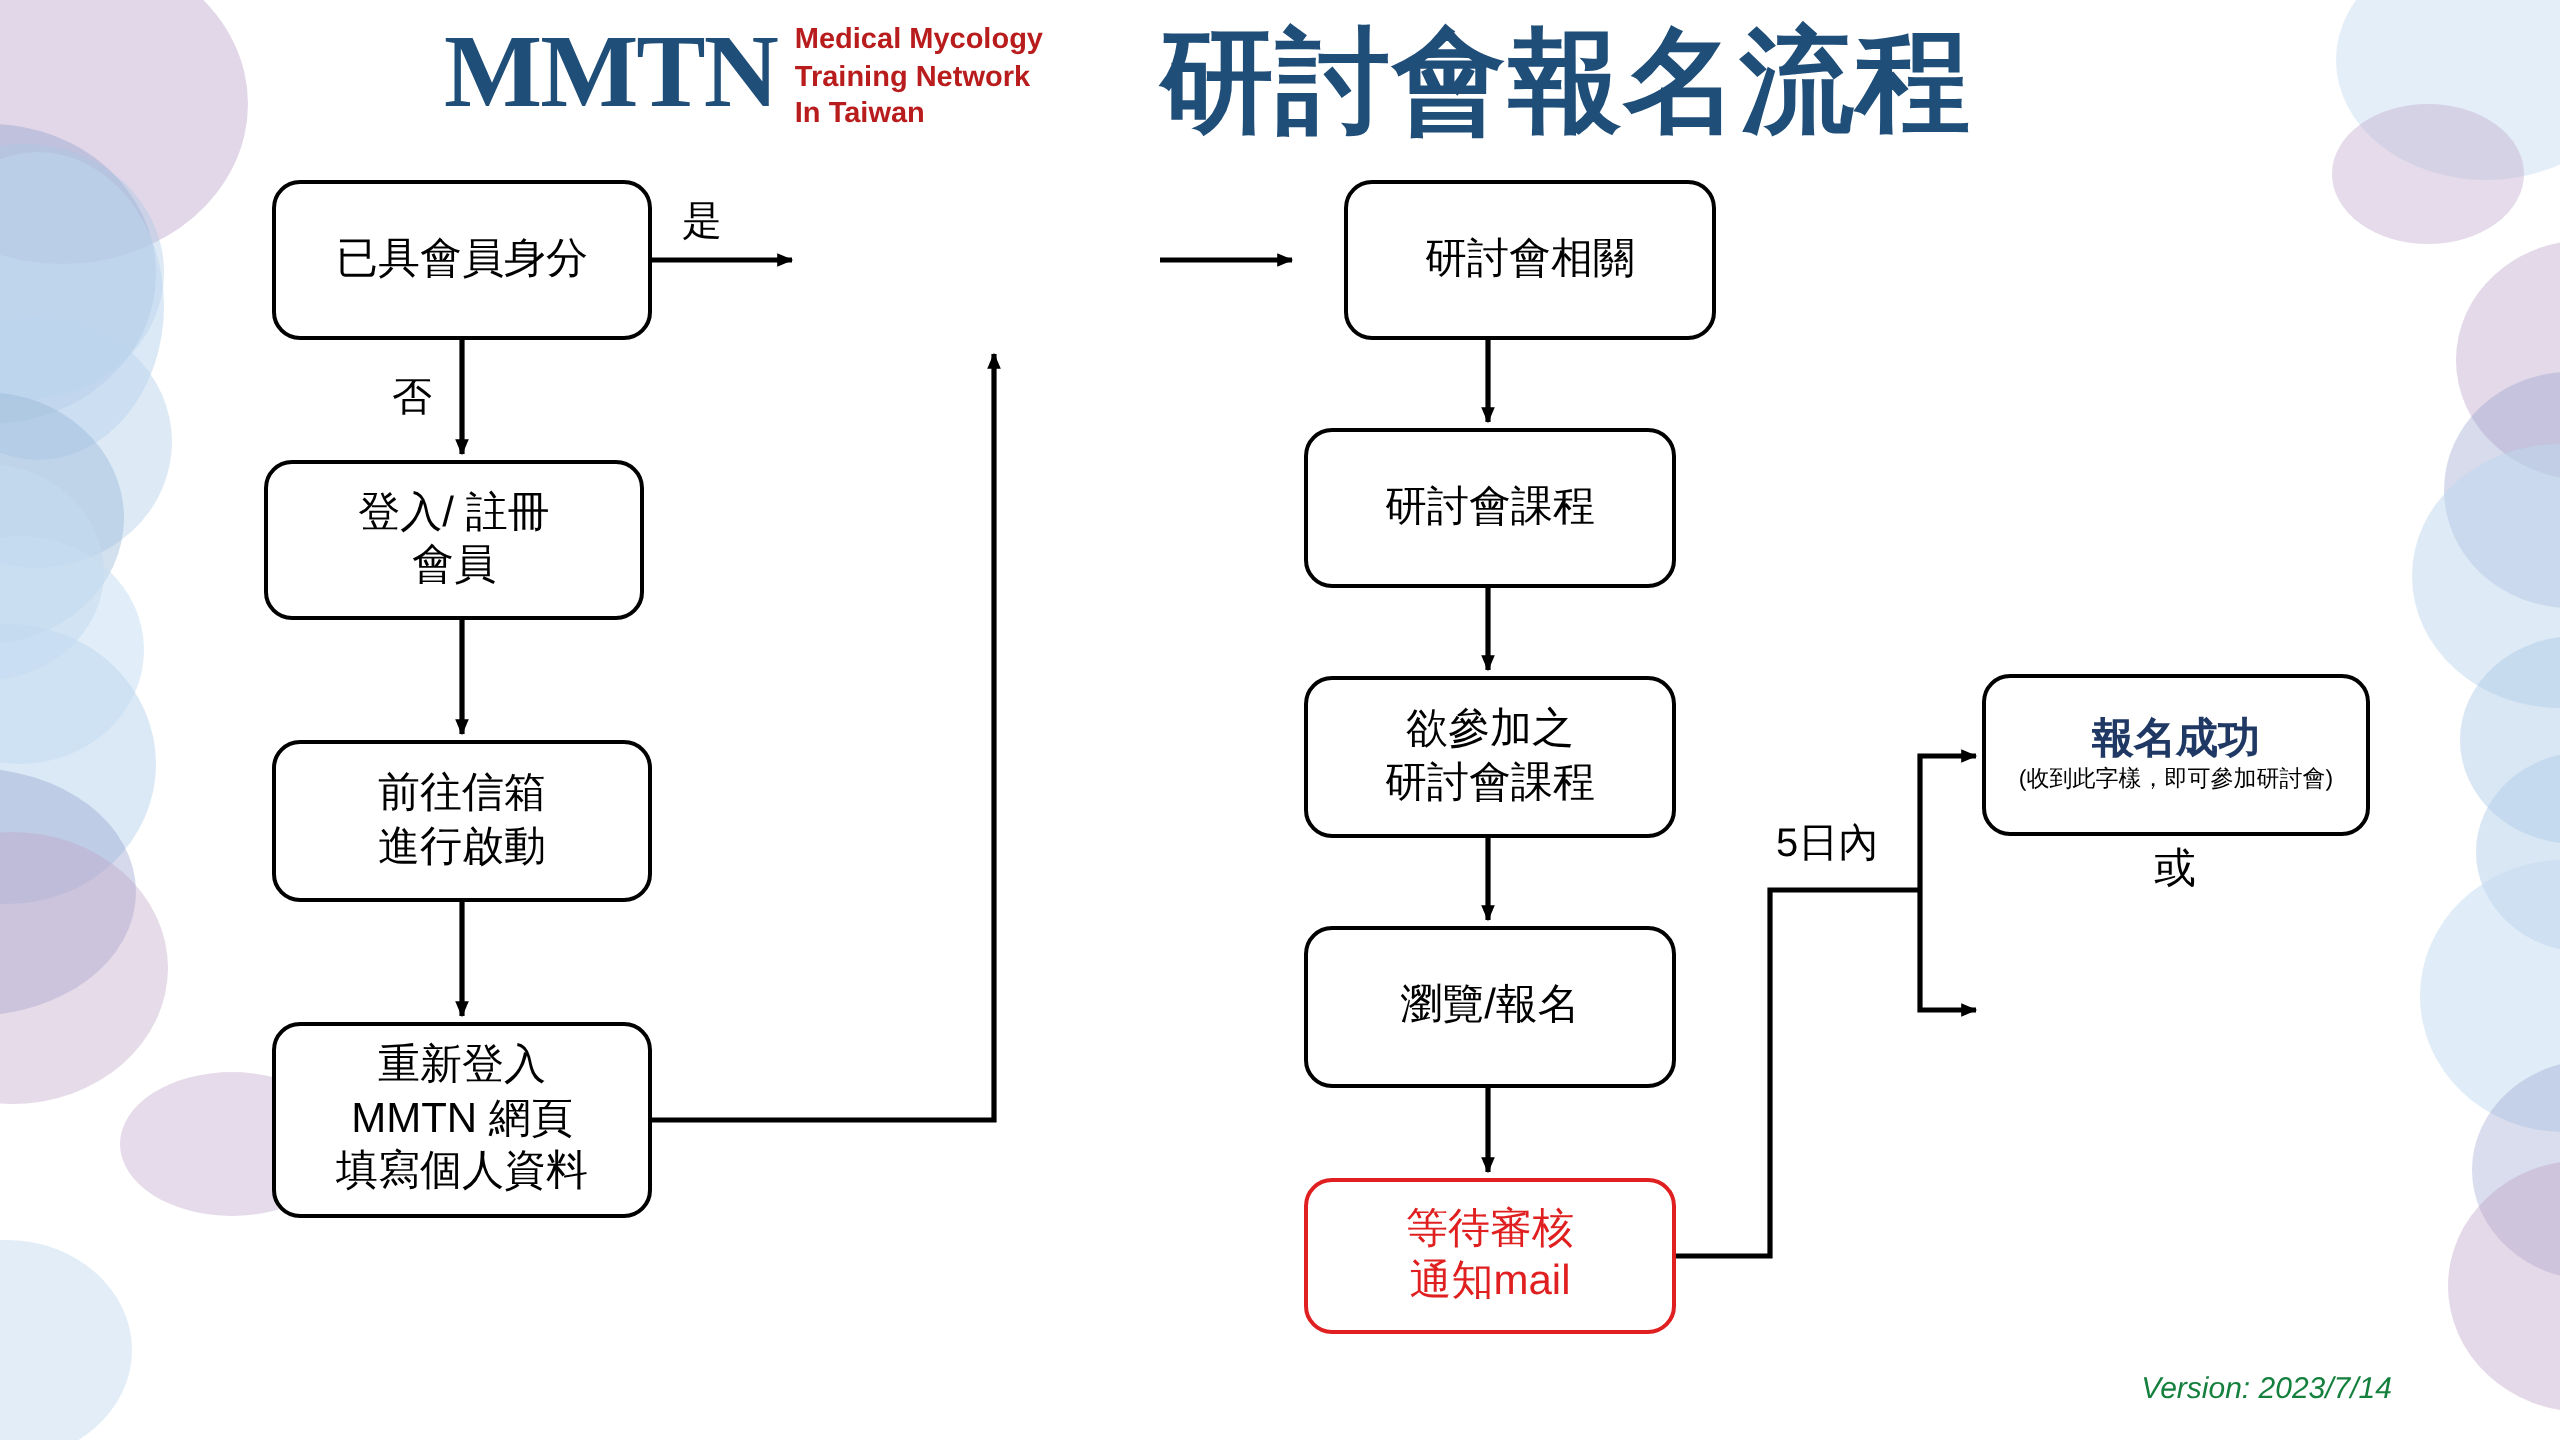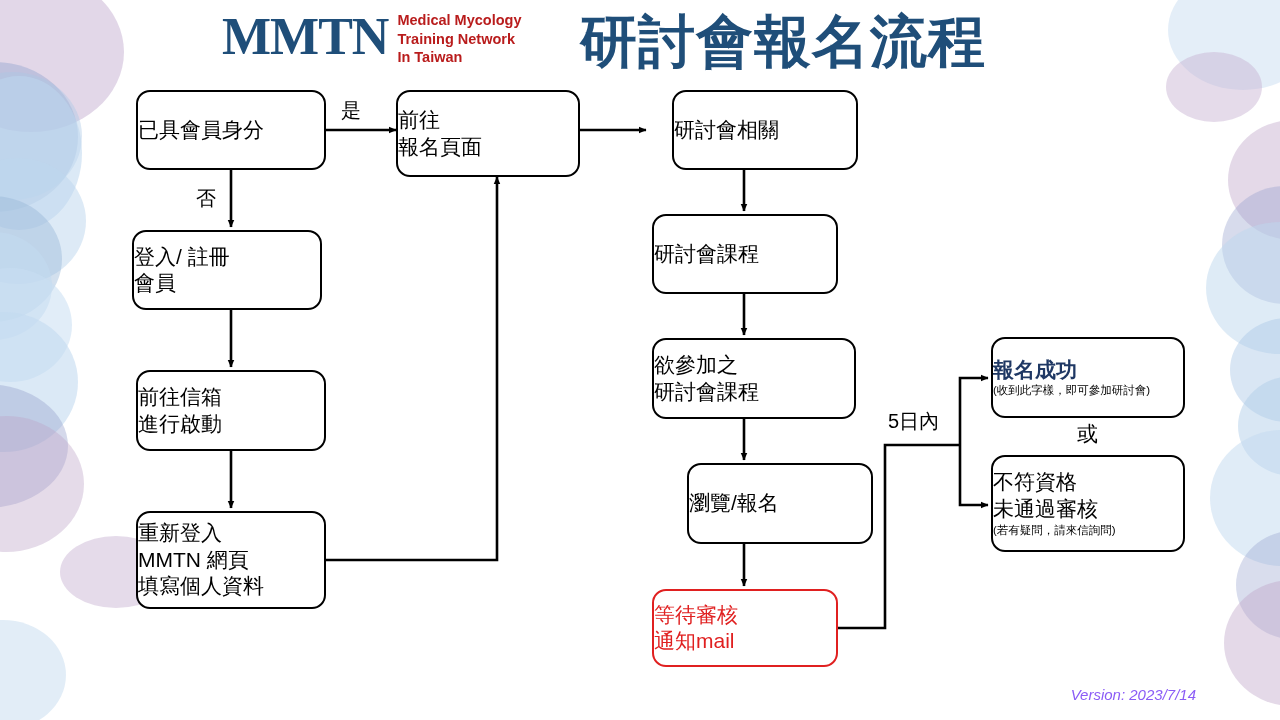--- a/index.html
+++ b/index.html
@@ -68,21 +68,21 @@
 
   
   .node {
     position: absolute;
     box-sizing: border-box;
     border: 2.5px solid #000000;
     border-radius: 14px;
     background: #ffffff;
     display: flex;
     flex-direction: column;
-    align-items: flex-start;
+    align-items: center;
     justify-content: center;
     text-align: center;
     color: #000000;
     font-size: 21px;
     line-height: 1.26;
     z-index: 2;
   }
   .node .line { display: block; white-space: nowrap; }
   .node.alert {
     border-color: #e02020;
@@ -125,21 +125,21 @@
     pointer-events: none;
   }
 
   
   .version {
     position: absolute;
     right: 84px;
     bottom: 17px;
     font-style: italic;
     font-size: 15px;
-    color: #8b5cf6;
+    color: #15803d;
     z-index: 3;
   }
 </style>
 </head>
 <body>
 
 <div id="slide">
 
   <div class="bg-layer">
     <div class="blob" style="left:-62px;  top:-28px;  width:186px; height:160px; background:rgba(185,160,200,0.42);"></div>
@@ -228,57 +228,48 @@
     <span class="line">前往信箱</span>
     <span class="line">進行啟動</span>
   </div>
 
   <div class="node" style="left:136px; top:511px; width:190px; height:98px;">
     <span class="line">重新登入</span>
     <span class="line">MMTN 網頁</span>
     <span class="line">填寫個人資料</span>
   </div>
 
-  <div class="node" style="left:396px; top:90px; width:184px; height:87px;">
-    <span class="line">前往</span>
-    <span class="line">報名頁面</span>
-  </div>
 
   <div class="node" style="left:652px; top:90px; width:186px; height:80px;margin-left:20px;">
     <span class="line">研討會相關</span>
   </div>
 
   <div class="node" style="left:652px; top:214px; width:186px; height:80px;">
     <span class="line">研討會課程</span>
   </div>
 
-  <div class="node" style="left:652px; top:338px; width:204px; height:81px;">
+  <div class="node" style="left:652px; top:338px; width:186px; height:81px;">
     <span class="line">欲參加之</span>
     <span class="line">研討會課程</span>
   </div>
 
-  <div class="node" style="left:652px; top:463px; width:186px; height:81px;margin-left:35px;">
+  <div class="node" style="left:652px; top:463px; width:186px; height:81px;">
     <span class="line">瀏覽/報名</span>
   </div>
 
   <div class="node" style="left:991px; top:337px; width:194px; height:81px;">
     <span class="headline">報名成功</span>
     <span class="note">(收到此字樣，即可參加研討會)</span>
   </div>
 
   <div class="node alert" style="left:652px; top:589px; width:186px; height:78px;">
     <span class="line">等待審核</span>
     <span class="line">通知mail</span>
   </div>
 
-  <div class="node" style="left:991px; top:455px; width:194px; height:97px;">
-    <span class="line">不符資格</span>
-    <span class="line">未通過審核</span>
-    <span class="note">(若有疑問，請來信詢問)</span>
-  </div>
 
   <div class="edge-label" style="left:341px; top:97px;">是</div>
   <div class="edge-label" style="left:196px; top:185px;">否</div>
   <div class="edge-label" style="left:888px; top:408px;">5日內</div>
   <div class="or-label" style="left:1077px; top:420px;">或</div>
 
   <div class="version">Version: 2023/7/14</div>
 
 </div>
 

